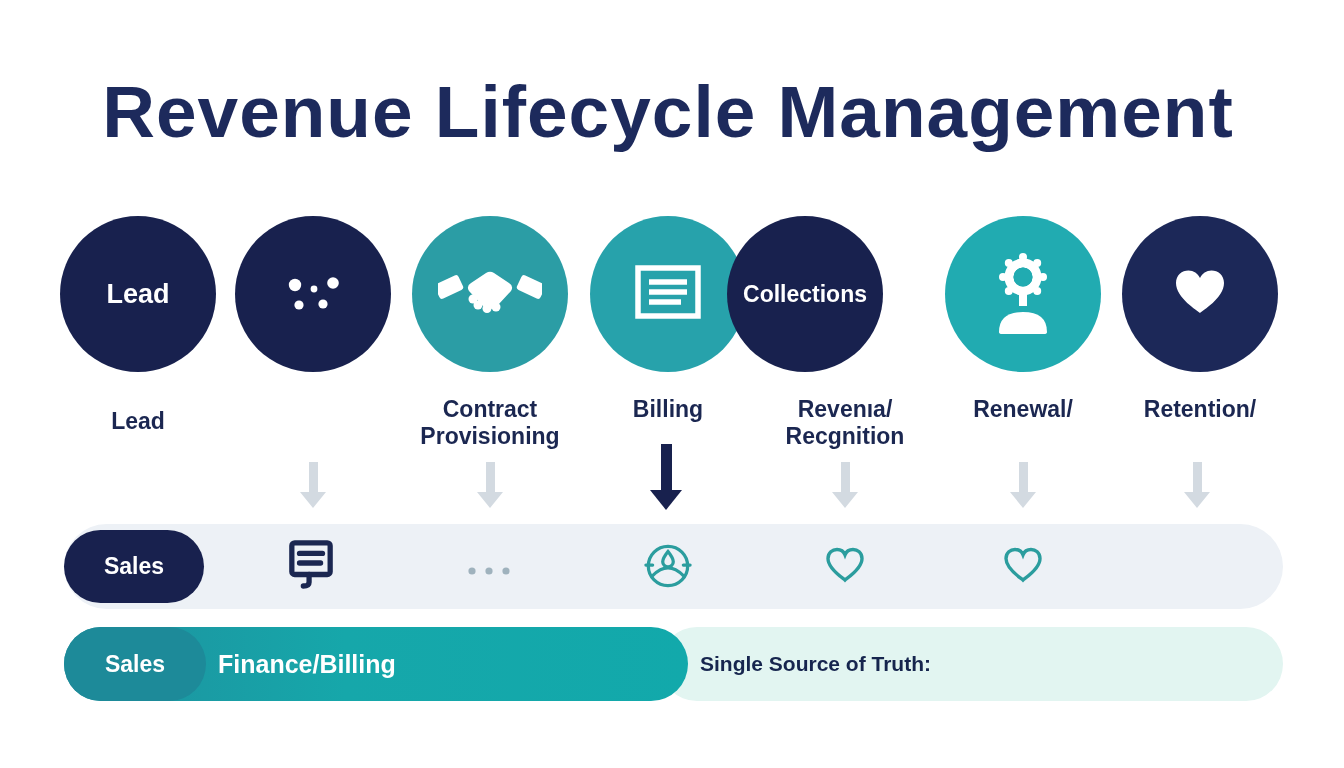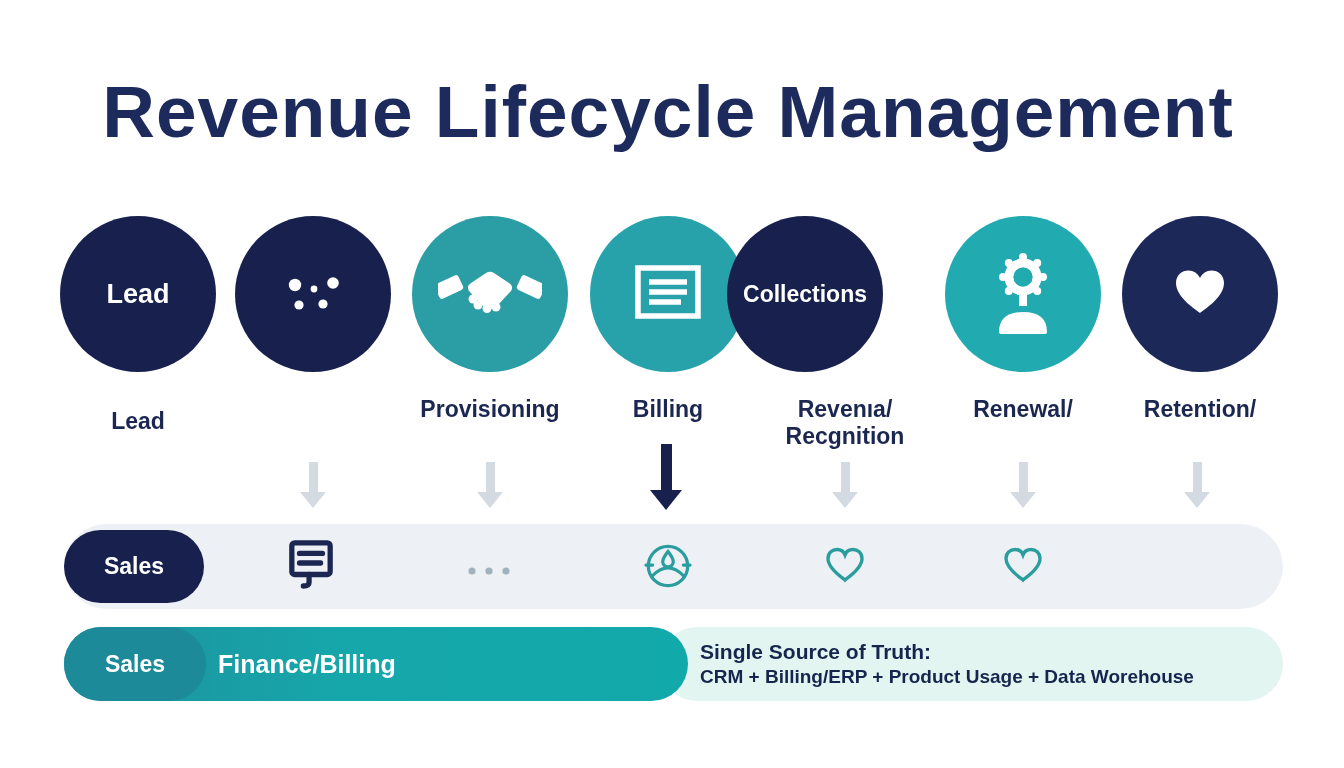--- a/index.html
+++ b/index.html
@@ -148,20 +148,21 @@
         <path fill="#fff" d="M26 44 C24 42 2 29 2 14 C2 6 8 1.5 14.5 1.5 C19.5 1.5 24 4.5 26 9 C28 4.5 32.5 1.5 37.5 1.5 C44 1.5 50 6 50 14 C50 29 28 42 26 44 Z"></path>
       </svg>
     </span>
   </div>
 
   <div class="stage-label" style="left:43px;top:408px">
     <span>Lead</span>
       <span></span>
   </div>
   <div class="stage-label" style="left:395px;top:396px">
+    <span>Contract</span>
       <span>Provisioning</span>
   </div>
   <div class="stage-label" style="left:573px;top:396px">
     <span>Billing</span>
       <span></span>
   </div>
   <div class="stage-label" style="left:750px;top:396px">
     <span>Revenıa/</span>
       <span>Recgnition</span>
   </div>
@@ -251,16 +252,15 @@
 
   <div class="teal-bar">
     <div class="pill sales-pill-bottom">
       <span>Sales</span>
     </div>
     <div class="finance-label">Finance/Billing</div>
   </div>
 
   <div class="panel-text">
     <div class="panel-title">Single Source of Truth:</div>
-    <div class="panel-subtitle">CRM + Billing/ERP + Product Usage + Data Worehouse</div>
   </div>
 
 </div>
 
 </body></html>

